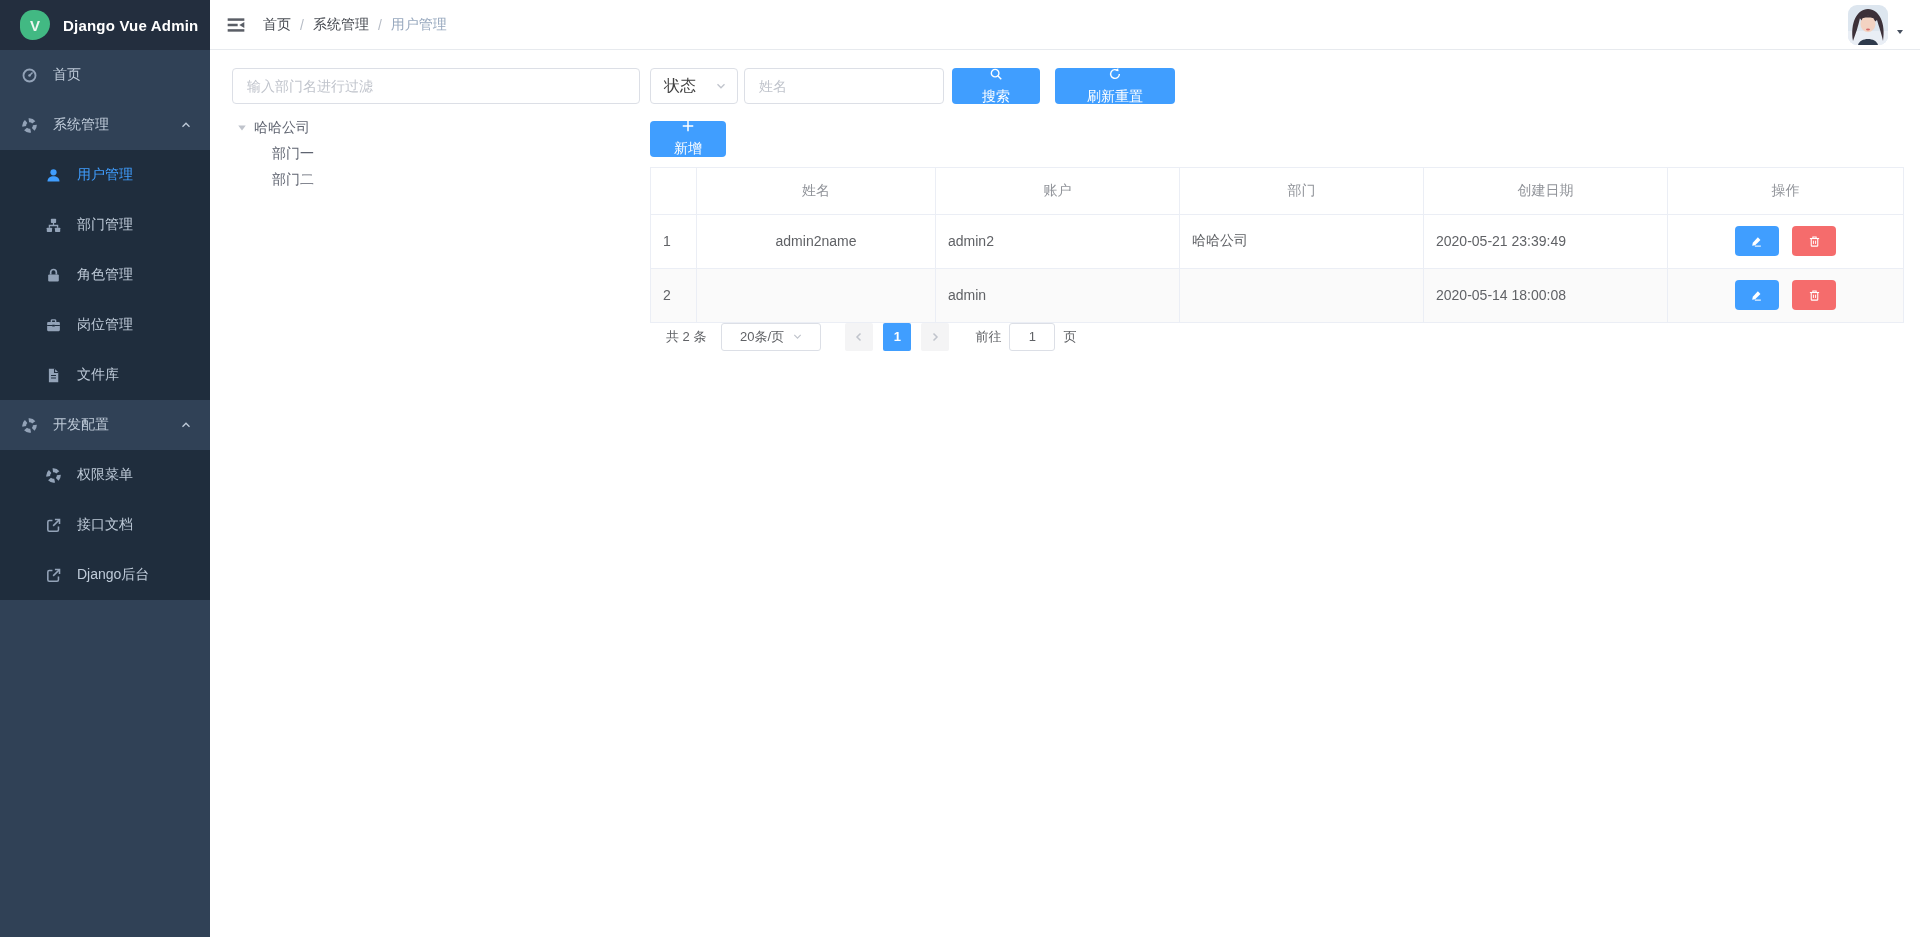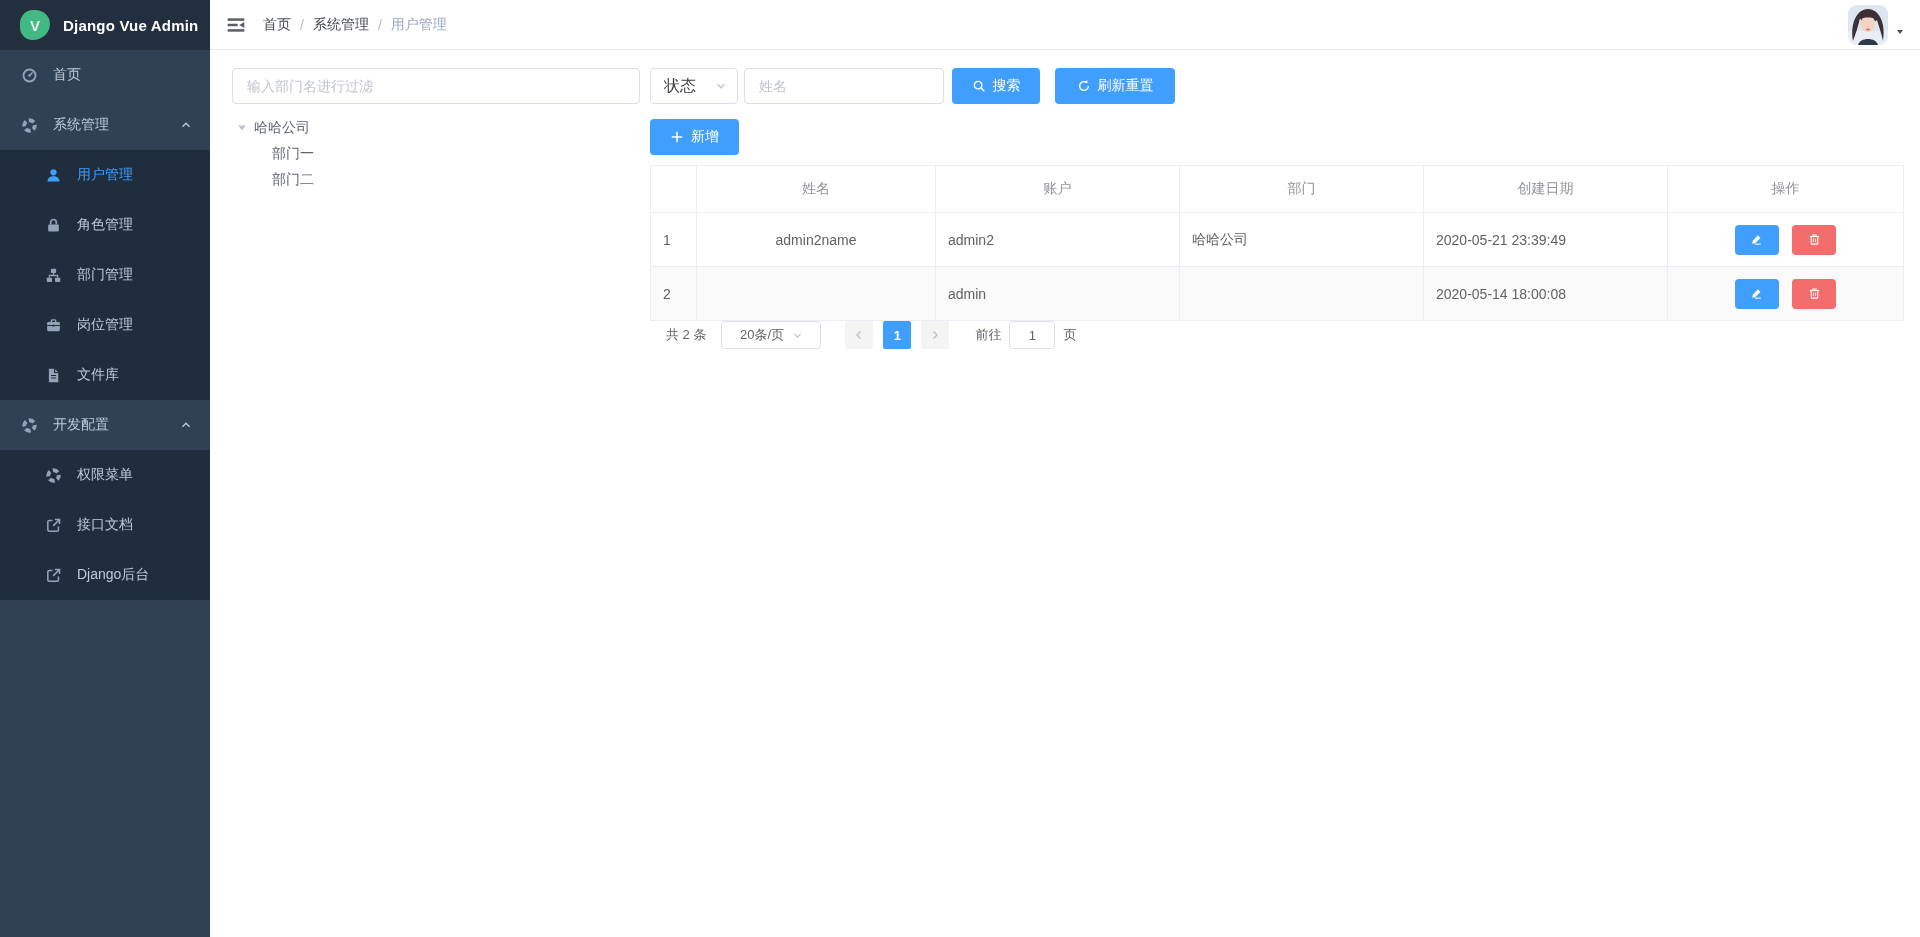--- a/index.html
+++ b/index.html
@@ -47,26 +47,26 @@
   .tree-node.root { padding-left:5px; gap:7px; }
   .tree-caret { width:10px; height:10px; color:#c0c4cc; flex-shrink:0; }
   .tree-node.child { padding-left:40px; }
 
   .right-col { flex:1; min-width:0; }
   .filter-row { display:flex; align-items:center; }
   .status-select { width:88px; height:36px; border:1px solid #dcdfe6; border-radius:4px; background:#fff; display:flex; align-items:center; justify-content:space-between; padding:0 10px 0 13px; cursor:pointer; }
   .status-select .ph { color:#404040; font-size:16px; }
   .sel-caret { width:12px; height:12px; color:#c0c4cc; }
   .name-input { width:200px; margin-left:6px; }
-  .btn { height:36px; border:none; border-radius:4px; background:#409EFF; color:#fff; font-size:14px; display:inline-flex; align-items:center; justify-content:center; gap:7px; cursor:pointer; font-family:inherit; }
+  .btn { height:36px; border:none; border-radius:4px; background:#409EFF; color:#fff; font-size:14px; display:inline-flex; align-items:center; justify-content:center; gap:7px; cursor:pointer; font-family:inherit;flex-direction:column; }
   .btn .b-icon { width:14px; height:14px; color:#fff; }
   .btn-search { width:88px; margin-left:8px; }
   .btn-reset  { width:120px; margin-left:15px; }
   .add-row { margin-top:15px; }
-  .btn-add { width:89px; }
+  .btn-add { width:76px; }
 
   
   .user-table { margin-top:10px; width:1253px; border-collapse:collapse; table-layout:fixed; font-size:14px; }
   .user-table th, .user-table td { border:1px solid #ebeef5; padding:0 12px; overflow:hidden; white-space:nowrap; }
   .user-table th { height:47px; color:#909399; font-weight:500; text-align:center; background:#fff; }
   .user-table td { height:54px; color:#606266; background:#fff; }
   .user-table .c-center { text-align:center; }
   .user-table tr.striped td { background:#fafafa; }
   .op-cell { text-align:center; }
   .mini-btn { width:44px; height:30px; border:none; border-radius:4px; display:inline-flex; align-items:center; justify-content:center; cursor:pointer; vertical-align:middle; }
@@ -216,32 +216,32 @@
           <span class="mi-icon">
               <svg class="icon-svg">
                 <use href="#i-user"></use>
               </svg>
             </span>
           <span>用户管理</span>
         </div>
         <div class="menu-item">
           <span class="mi-icon">
               <svg class="icon-svg">
+                <use href="#i-orgtree"></use>
+              </svg>
+            </span>
+          <span>部门管理</span>
+        </div>
+        <div class="menu-item">
+          <span class="mi-icon">
+              <svg class="icon-svg">
                 <use href="#i-lock"></use>
               </svg>
             </span>
           <span>角色管理</span>
-        </div>
-        <div class="menu-item">
-          <span class="mi-icon">
-              <svg class="icon-svg">
-                <use href="#i-orgtree"></use>
-              </svg>
-            </span>
-          <span>部门管理</span>
         </div>
         <div class="menu-item">
           <span class="mi-icon">
               <svg class="icon-svg">
                 <use href="#i-briefcase"></use>
               </svg>
             </span>
           <span>岗位管理</span>
         </div>
         <div class="menu-item">

